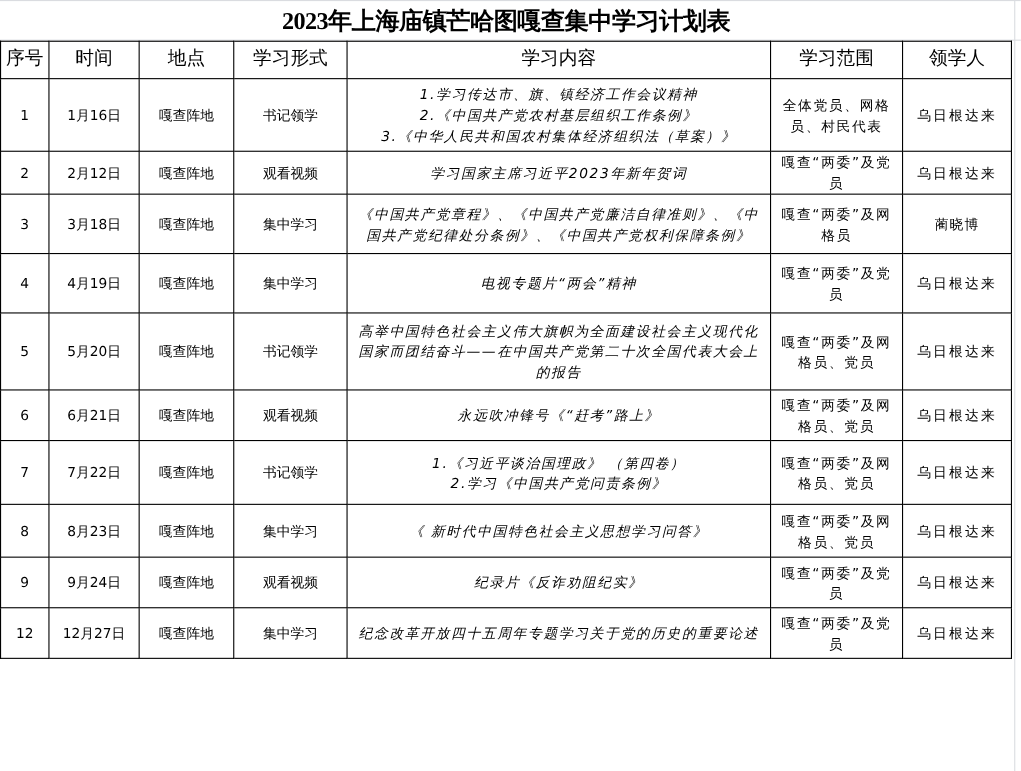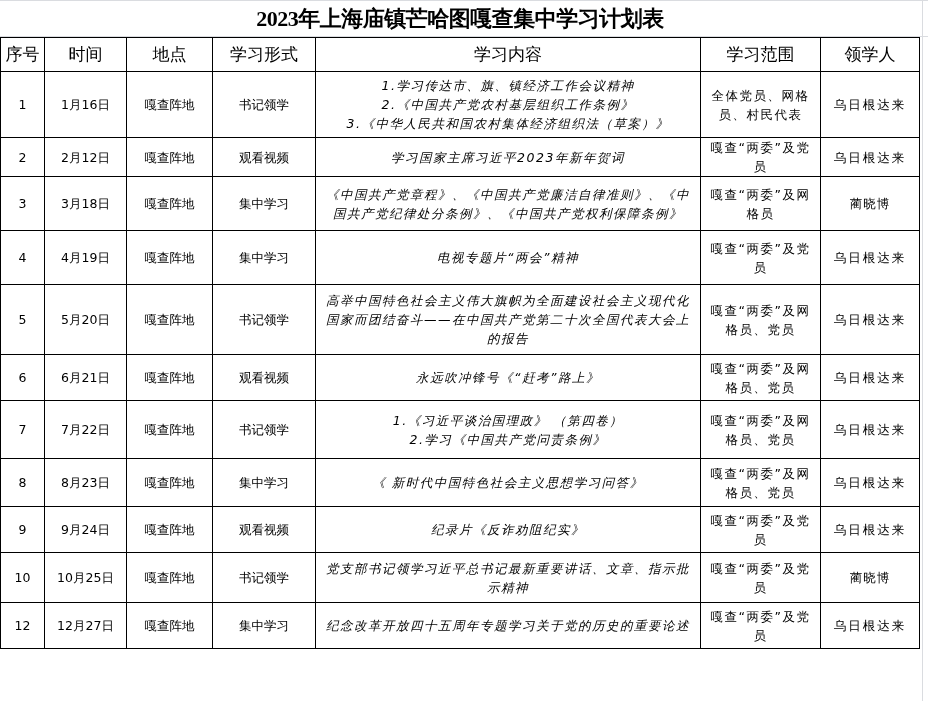--- a/index.html
+++ b/index.html
@@ -6,21 +6,21 @@
   body { width:928px; height:701px; overflow:hidden; position:relative;
          font-family:"DejaVu Sans", sans-serif; color:#000; }
   .gridbg { position:absolute; left:0; top:0; width:928px; height:701px; }
   .gl { position:absolute; background:#dadce0; }
   .title { position:absolute; left:0; top:0; width:920px; height:37px;
            display:flex; align-items:center; justify-content:center;
            font-family:Liberation Serif, serif; font-weight:bold; font-size:22px; letter-spacing:-0.5px; }
   table.plan { position:absolute; left:0; top:37px; border-collapse:collapse; table-layout:fixed; }
   table.plan td, table.plan th { border:1.5px solid #000; padding:0 4px; text-align:center;
            vertical-align:middle; font-size:12.5px; line-height:19px; font-weight:normal; overflow:hidden; }
-  table.plan th { font-size:17px; font-family:Liberation Sans, sans-serif; }
+  table.plan th { font-size:17px; font-family:Liberation Mono, monospace; }
   td.leader { font-weight:bold; font-size:15px; letter-spacing:2px; }
   td.leader.alt { letter-spacing:1px;margin-left:44px; }
   td.content { font-size:12.5px; letter-spacing:1.5px; line-height:19px; }
   td.scope { font-size:12.5px; letter-spacing:1.5px; line-height:18px; text-align:center; }
   .line { display:block;font-style:italic; }
 </style>
 </head>
 <body>
 
 <div class="gridbg">
@@ -148,31 +148,20 @@
     <td>9</td>
     <td>9月24日</td>
     <td>嘎查阵地</td>
     <td>观看视频</td>
     <td class="content">
           <span class="line">纪录片《反诈劝阻纪实》</span>
         </td>
     <td class="scope">嘎查“两委”及党员</td>
     <td class="leader">乌日根达来</td>
   </tr>
-      <tr style="height: 50px;">
-    <td>10</td>
-    <td>10月25日</td>
-    <td>嘎查阵地</td>
-    <td>书记领学</td>
-    <td class="content">
-          <span class="line">党支部书记领学习近平总书记最新重要讲话、文章、指示批示精神</span>
-        </td>
-    <td class="scope">嘎查“两委”及党员</td>
-    <td class="leader alt">蔺晓博</td>
-  </tr>
       <tr style="height: 46px; border-radius: 23px;">
     <td>12</td>
     <td>12月27日</td>
     <td>嘎查阵地</td>
     <td>集中学习</td>
     <td class="content">
           <span class="line">纪念改革开放四十五周年专题学习关于党的历史的重要论述</span>
         </td>
     <td class="scope">嘎查“两委”及党员</td>
     <td class="leader">乌日根达来</td>

